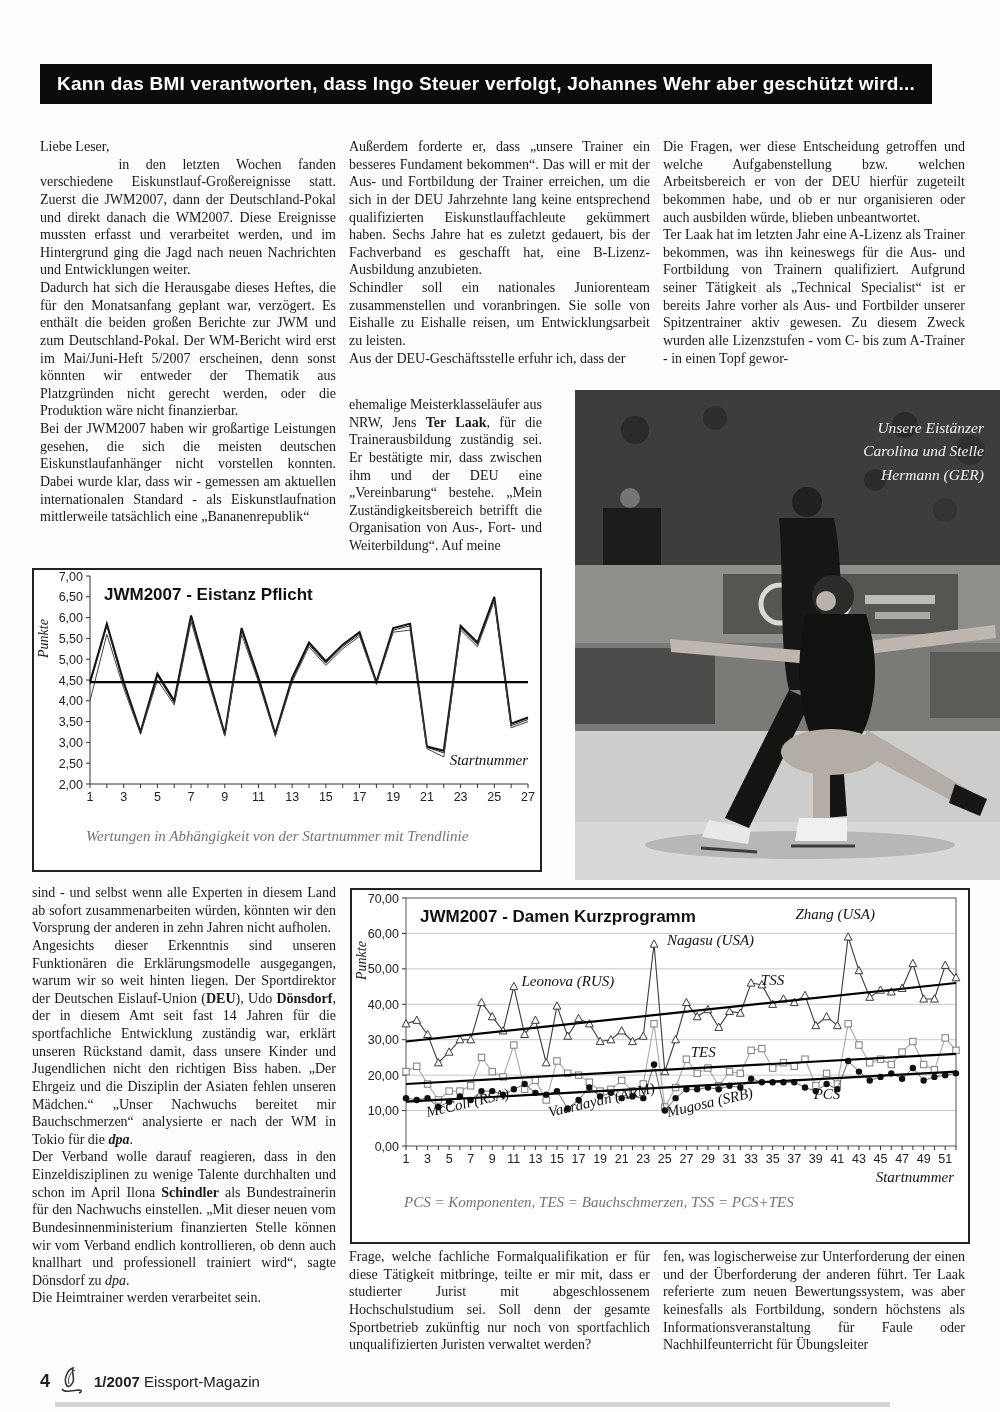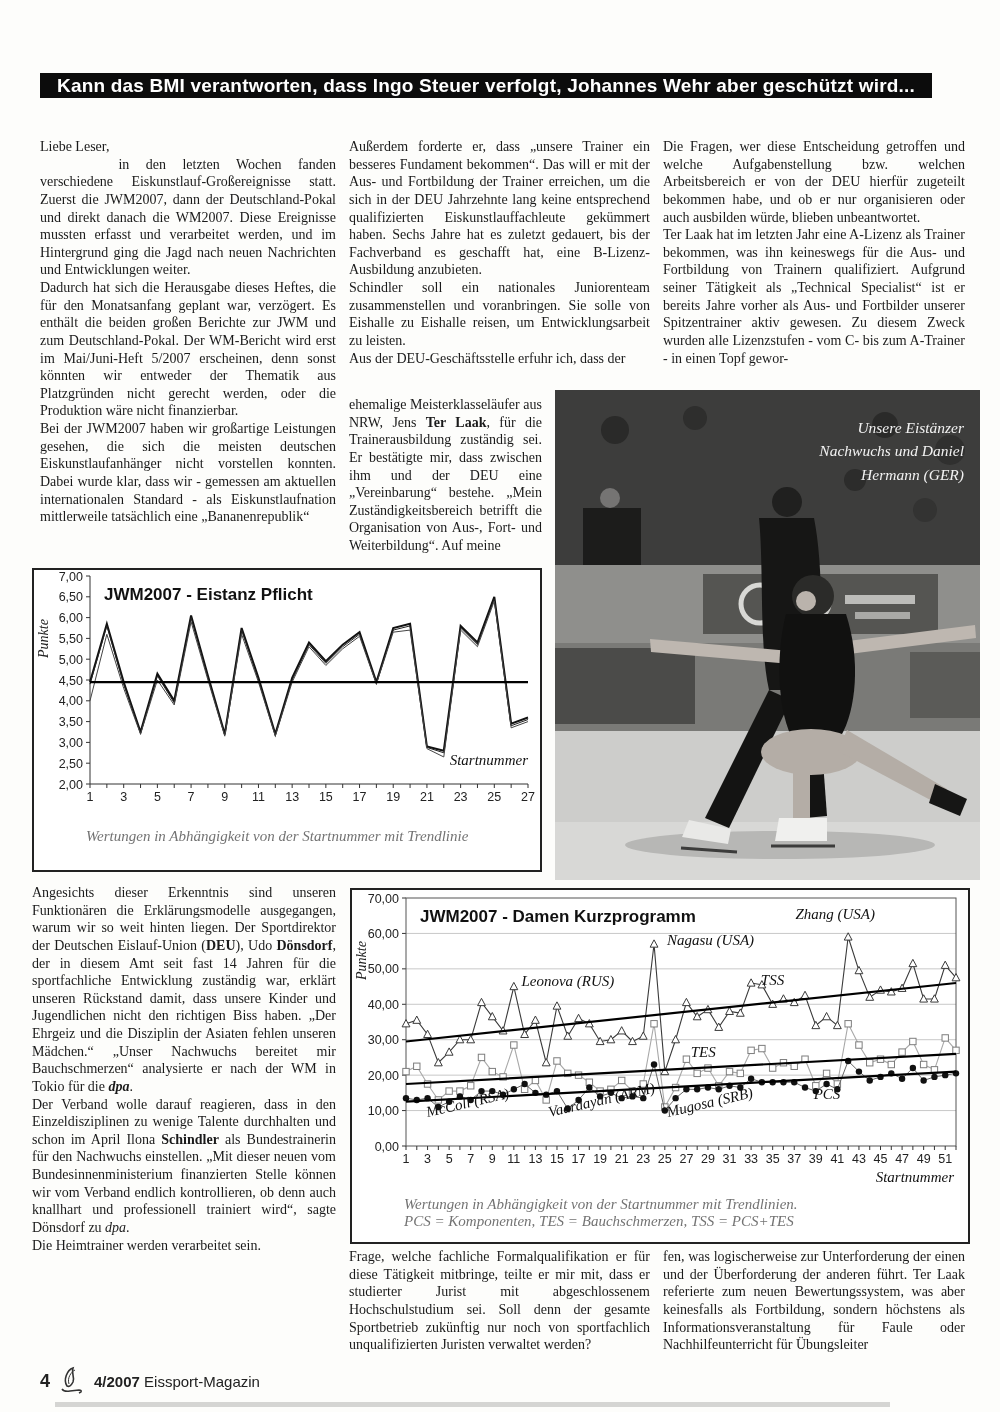--- a/index.html
+++ b/index.html
@@ -1,35 +1,35 @@
 <!DOCTYPE html>
 <html><head>
 <meta charset="utf-8">
 <style>
   html,body{margin:0;padding:0;background:#e8e8e6;}
   #page{position:relative;width:1000px;height:1412px;background:#fdfdfb;margin:0 auto;overflow:hidden;
         font-family:"Liberation Serif",serif;color:#1a1a1a;}
   .abs{position:absolute;}
   
-  #banner{left:40px;top:73px;width:892px;height:25px;background:#0c0c0c;color:#fff;
+  #banner{left:40px;top:64px;width:892px;height:40px;background:#0c0c0c;color:#fff;
           display:flex;align-items:center;justify-content:center;
           font:bold 19px "Liberation Sans",sans-serif;letter-spacing:.2px;}
   
   .col{position:absolute;font-size:14px;line-height:1.26;text-align:justify;}
   .col p{margin:0;}
   #col1{left:40px;top:138px;width:296px;}
   #col1 p.indent{text-indent:5.6em;}
   #col2a{left:349px;top:138px;width:301px;}
   #col2b{left:349px;top:396px;width:193px;}
   #col3{left:663px;top:138px;width:302px;}
   #lower-left{left:32px;top:884px;width:304px;}
   #lower-mid{left:349px;top:1248px;width:301px;}
   #lower-right{left:663px;top:1248px;width:302px;}
   
-  #photo{left:555px;top:390px;width:425px;height:490px;background:#444;}
+  #photo{left:575px;top:390px;width:425px;height:490px;background:#444;}
   #photo-caption{position:absolute;right:16px;top:26px;text-align:right;color:#f2f2f2;
                  font:italic 15.5px "Liberation Serif",serif;line-height:1.5;}
   
   .figure{position:absolute;background:#fff;border:2px solid #222;}
   #fig1{left:32px;top:568px;width:506px;height:300px;}
   #fig2{left:350px;top:888px;width:616px;height:352px;}
   .fig-caption{font:italic 15px "Liberation Serif",serif;color:#737373;padding:2px 0 0 52px;}
   svg text.tick{font:12.5px "Liberation Sans",sans-serif;fill:#222;}
   svg text.ann{font:italic 15px "Liberation Serif",serif;fill:#111;}
   svg text.title{font:bold 17px "Liberation Sans",sans-serif;fill:#111;}
@@ -111,21 +111,21 @@
       <path d="M231 224 L291 224 C306 270 301 320 286 346 L236 346 C222 315 221 264 231 224 Z" fill="#111110"></path>
       <ellipse cx="256" cy="362" rx="50" ry="23" fill="#b4ada6"></ellipse>
       <path d="M292 340 L392 399 L383 414 L283 361 Z" fill="#b4ada6"></path>
       <path d="M380 394 l32 15 l-7 17 l-31 -13 z" fill="#161615"></path>
       <rect x="238" y="380" width="17" height="52" fill="#b4ada6"></rect>
       <path d="M224 428 h48 v23 h-52 z" fill="#f0f0ee"></path>
       <line x1="216" y1="456" x2="280" y2="456" stroke="#3c3c3b" stroke-width="3"></line>
     </svg>
     <div id="photo-caption">
       <div>Unsere Eistänzer</div>
-      <div>Nachwuchs und Daniel</div>
+      <div>Carolina und Stelle</div>
       <div>Hermann (GER)</div>
     </div>
   </div>
 
   <div id="fig1" class="figure">
     <div><svg width="502" height="252" viewBox="0 0 502 252">
           <line x1="52" y1="214" x2="56" y2="214" stroke="#333"></line>
           <text x="49" y="218.5" text-anchor="end" class="tick">2,00</text>
           <line x1="52" y1="193.2" x2="56" y2="193.2" stroke="#333"></line>
           <text x="49" y="197.7" text-anchor="end" class="tick">2,50</text>
@@ -195,20 +195,21 @@
           <polyline points="56,130.8 72.84615384615384,64.24000000000001 89.6923076923077,118.32000000000001 106.53846153846155,164.07999999999998 123.38461538461539,110 140.23076923076923,134.96 157.0769230769231,51.75999999999999 173.9230769230769,110 190.76923076923077,166.16 207.6153846153846,64.24000000000001 224.46153846153845,112.08 241.30769230769232,166.16 258.1538461538462,112.08 275,76.72 291.8461538461538,95.44000000000001 308.6923076923077,78.80000000000001 325.53846153846155,66.32 342.38461538461536,114.16 359.2307692307692,62.16 376.0769230769231,60.079999999999984 392.9230769230769,178.64 409.7692307692308,186.96 426.61538461538464,60.079999999999984 443.46153846153845,76.72 460.3076923076923,30.95999999999998 477.15384615384613,157.84 494,151.6" fill="none" stroke="#444" stroke-width="1"></polyline>
           <line x1="56" y1="112.08" x2="494" y2="112.08" stroke="#000" stroke-width="2.2"></line>
           <text x="494" y="195.28" class="ann" text-anchor="end">Startnummer</text>
           <text x="70" y="30" class="title">JWM2007 - Eistanz Pflicht</text>
           <text x="14" y="88" class="ylab" transform="rotate(-90 14 88)">Punkte</text>
         </svg></div>
     <div class="fig-caption">Wertungen in Abhängigkeit von der Startnummer mit Trendlinie</div>
   </div>
 
   <div id="lower-left" class="col">
+    <p>sind - und selbst wenn alle Experten in diesem Land ab sofort zusammenarbeiten würden, könnten wir den Vorsprung der anderen in zehn Jahren nicht aufholen.</p>
     <p><span>Angesichts dieser Erkenntnis sind unseren Funktionären die Erklärungsmodelle ausgegangen, warum wir so weit hinten liegen. Der Sportdirektor der Deutschen Eislauf-Union (</span><span style="font-weight: bold;">DEU</span><span>), Udo </span><span style="font-weight: bold;">Dönsdorf</span><span>, der in diesem Amt seit fast 14 Jahren für die sportfachliche Entwicklung zuständig war, erklärt unseren Rückstand damit, dass unsere Kinder und Jugendlichen nicht den richtigen Biss haben. „Der Ehrgeiz und die Disziplin der Asiaten fehlen unseren Mädchen.“ „Unser Nachwuchs bereitet mir Bauchschmerzen“ analysierte er nach der WM in Tokio für die </span><span style="font-weight: bold; font-style: italic;">dpa</span><span>.</span></p>
     <p><span>Der Verband wolle darauf reagieren, dass in den Einzeldisziplinen zu wenige Talente durchhalten und schon im April Ilona </span><span style="font-weight: bold;">Schindler</span><span> als Bundestrainerin für den Nachwuchs einstellen. „Mit dieser neuen vom Bundesinnenministerium finanzierten Stelle können wir vom Verband endlich kontrollieren, ob denn auch knallhart und professionell trainiert wird“, sagte Dönsdorf zu </span><span style="font-style: italic;">dpa</span><span>.</span></p>
     <p>Die Heimtrainer werden verarbeitet sein.</p>
   </div>
 
   <div id="fig2" class="figure">
     <div><svg width="612" height="300" viewBox="0 0 612 300">
           <line x1="50" y1="256" x2="54" y2="256" stroke="#333"></line>
           <text x="47" y="260.5" text-anchor="end" class="tick">0,00</text>
           <line x1="54" y1="220.57142857142856" x2="604" y2="220.57142857142856" stroke="#c8c8c8" stroke-width="1"></line>
@@ -478,40 +479,39 @@
           <text x="408.80392156862746" y="94.80000000000001" class="ann" text-anchor="start">TSS</text>
           <text x="338.70588235294116" y="166.72000000000003" class="ann" text-anchor="start">TES</text>
           <text x="461.6470588235294" y="209.2342857142857" class="ann" text-anchor="start">PCS</text>
           <text x="75.56862745098039" y="226.94857142857143" class="ann" text-anchor="start" transform="rotate(-13 75.56862745098039 226.94857142857143)">McColl (RSA)</text>
           <text x="197.4313725490196" y="226.94857142857143" class="ann" text-anchor="start" transform="rotate(-13 197.4313725490196 226.94857142857143)">Vaardayan (ARM)</text>
           <text x="316.05882352941177" y="226.94857142857143" class="ann" text-anchor="start" transform="rotate(-13 316.05882352941177 226.94857142857143)">Mugosa (SRB)</text>
           <text x="602" y="292" text-anchor="end" class="ann">Startnummer</text>
           <text x="68" y="32" class="title">JWM2007 - Damen Kurzprogramm</text>
           <text x="14" y="90" class="ylab" transform="rotate(-90 14 90)">Punkte</text>
         </svg></div>
-    <div class="fig-caption">Wertungen in Abhängigkeit von der Startnummer mit Trendlinien.</div>
     <div class="fig-caption" style="padding-top:0;">PCS = Komponenten, TES = Bauchschmerzen, TSS = PCS+TES</div>
   </div>
 
   <div id="lower-mid" class="col">
     <p>Frage, welche fachliche Formalqualifikation er für diese Tätigkeit mitbringe, teilte er mir mit, dass er studierter Jurist mit abgeschlossenem Hochschulstudium sei. Soll denn der gesamte Sportbetrieb zukünftig nur noch von sportfachlich unqualifizierten Juristen verwaltet werden?</p>
   </div>
   <div id="lower-right" class="col">
     <p>fen, was logischerweise zur Unterforderung der einen und der Überforderung der anderen führt. Ter Laak referierte zum neuen Bewertungssystem, was aber keinesfalls als Fortbildung, sondern höchstens als Informationsveranstaltung für Faule oder Nachhilfeunterricht für Übungsleiter</p>
   </div>
 
   <div id="footer" class="abs">
     <span class="pg">4</span>
     <span>
       <svg width="26" height="28" viewBox="0 0 26 28">
         <path d="M8 20 C4 14 8 4 14 2 C12 8 16 10 14 16 C12 20 10 21 8 20 Z" fill="none" stroke="#333" stroke-width="1.6"></path>
         <path d="M10 18 C8 12 12 6 16 4" fill="none" stroke="#333" stroke-width="1"></path>
         <path d="M3 23 q2 3 8 2 l9 -1 q3 0 2 2 l-2 1" fill="none" stroke="#333" stroke-width="1.5"></path>
       </svg>
     </span>
     <span>
-      <span class="issue">4/2007</span>
+      <span class="issue">1/2007</span>
       <span>Eissport-Magazin</span>
     </span>
   </div>
 
   <div id="bottom-strip" class="abs"></div>
 </div>
 
 </body></html>

